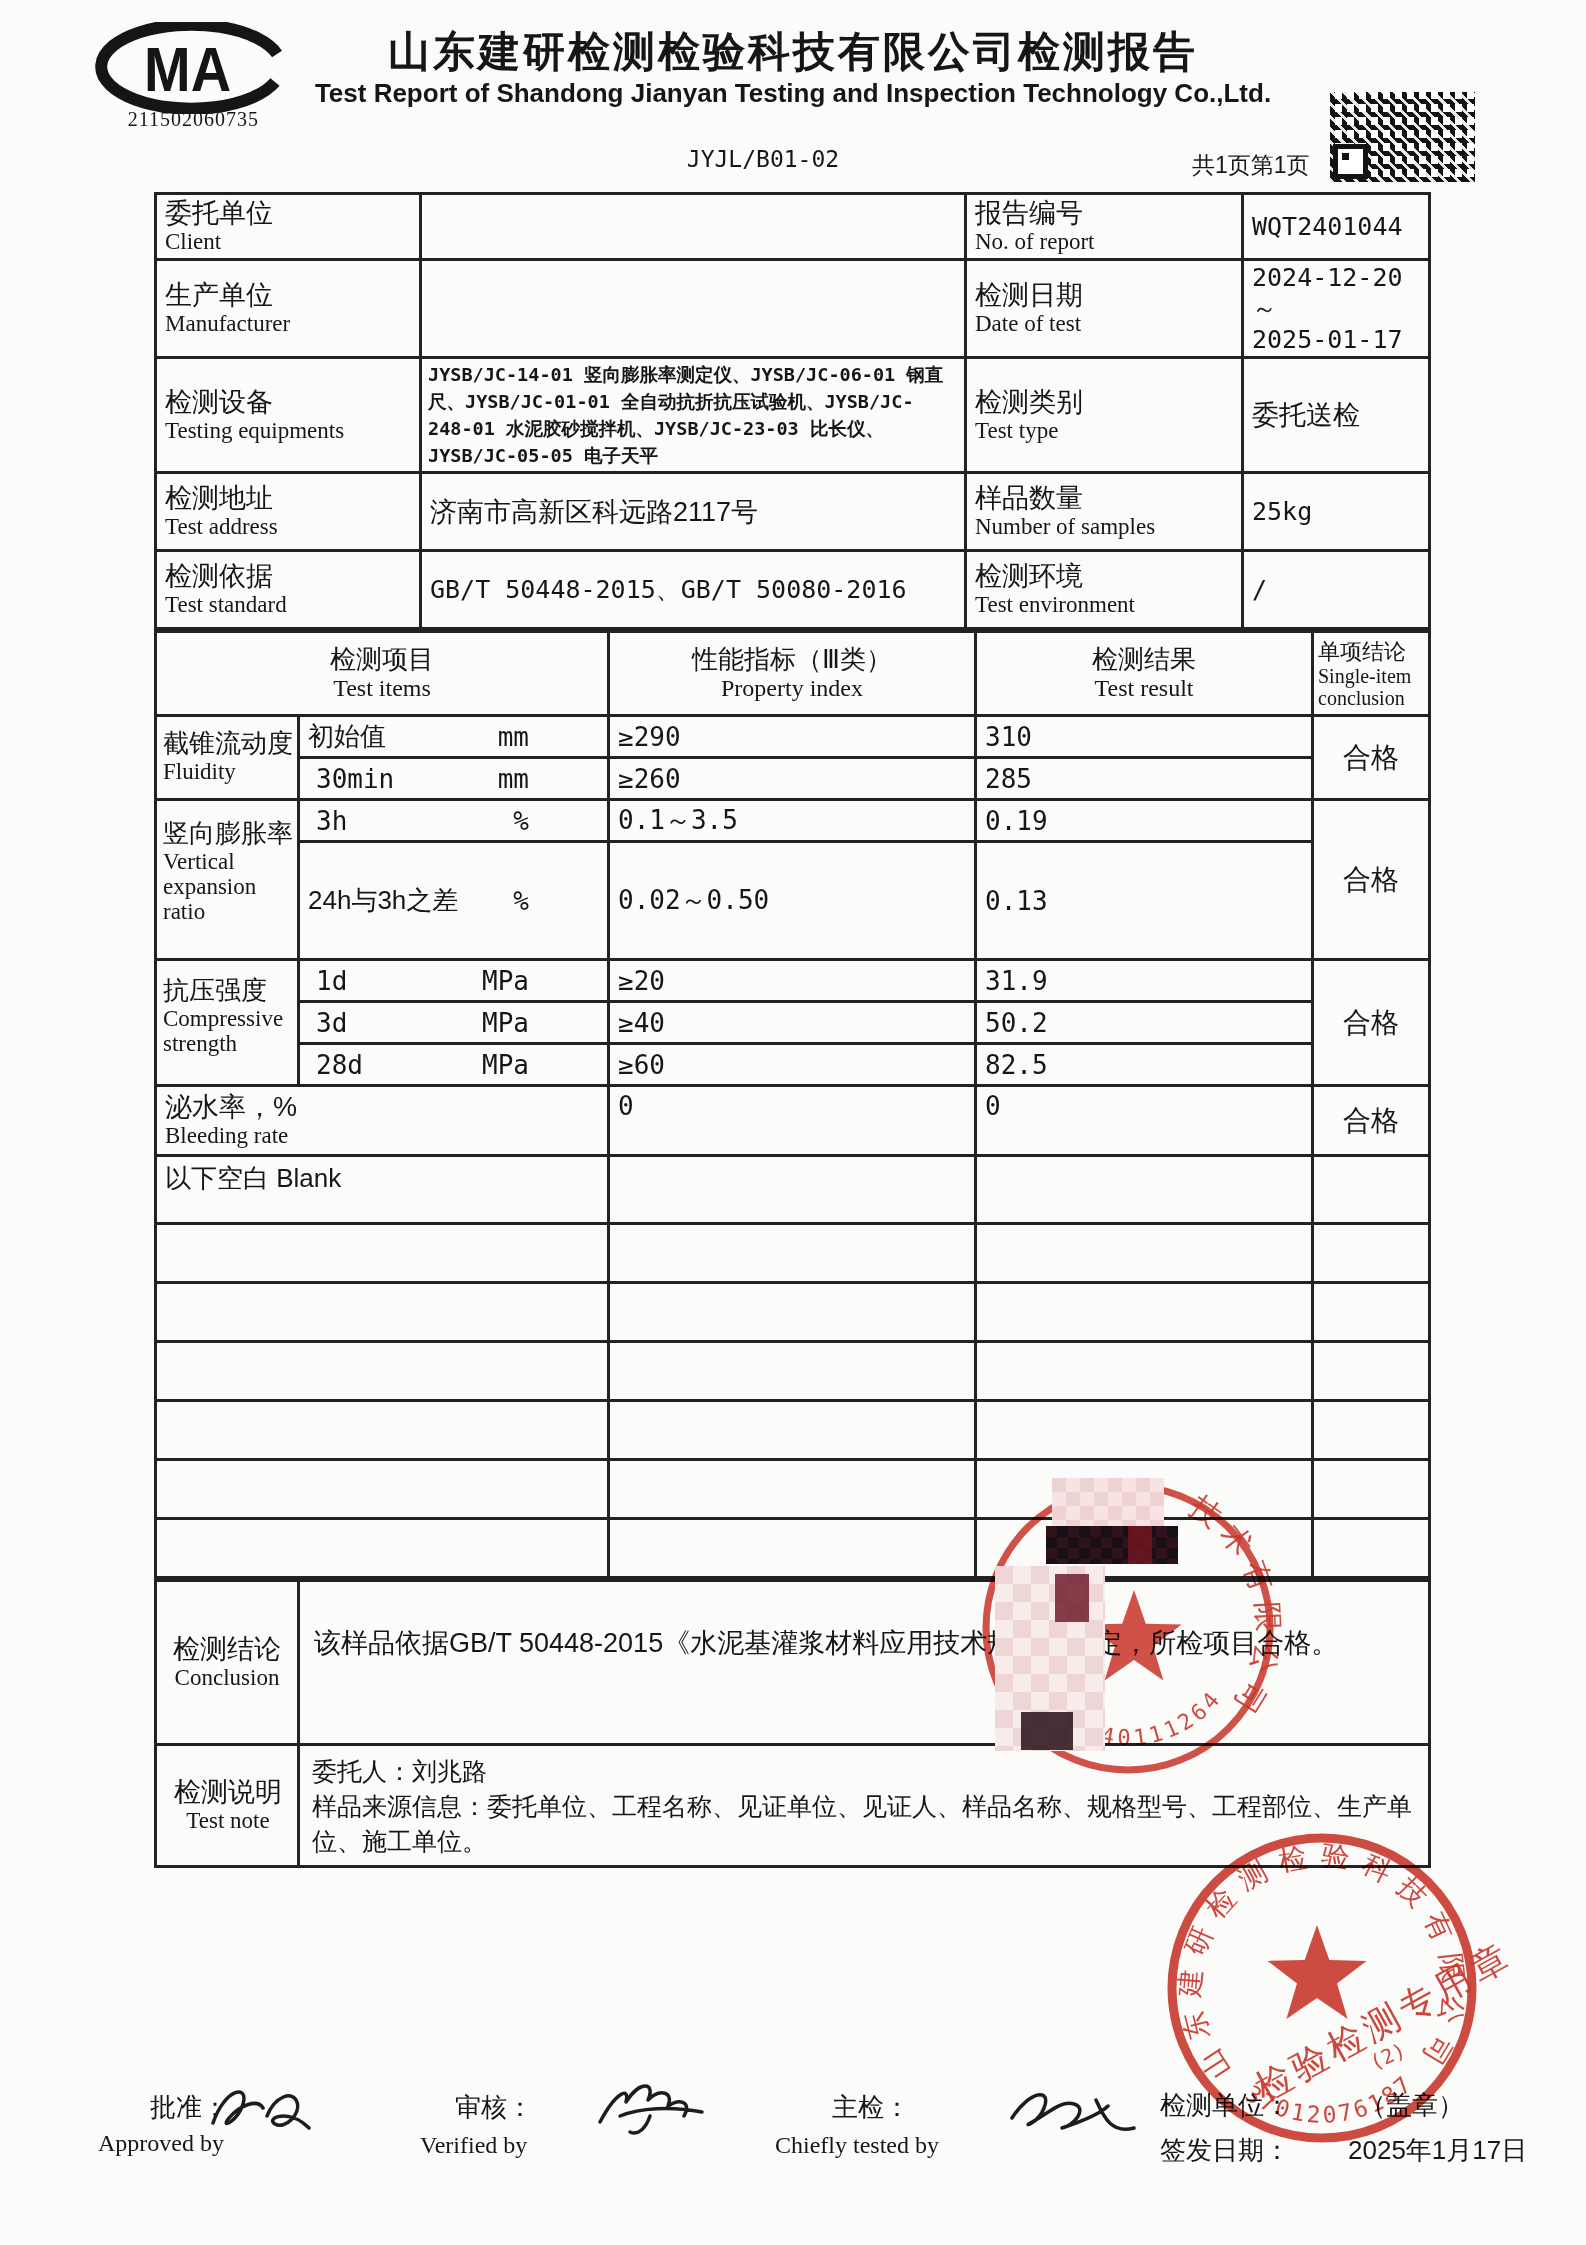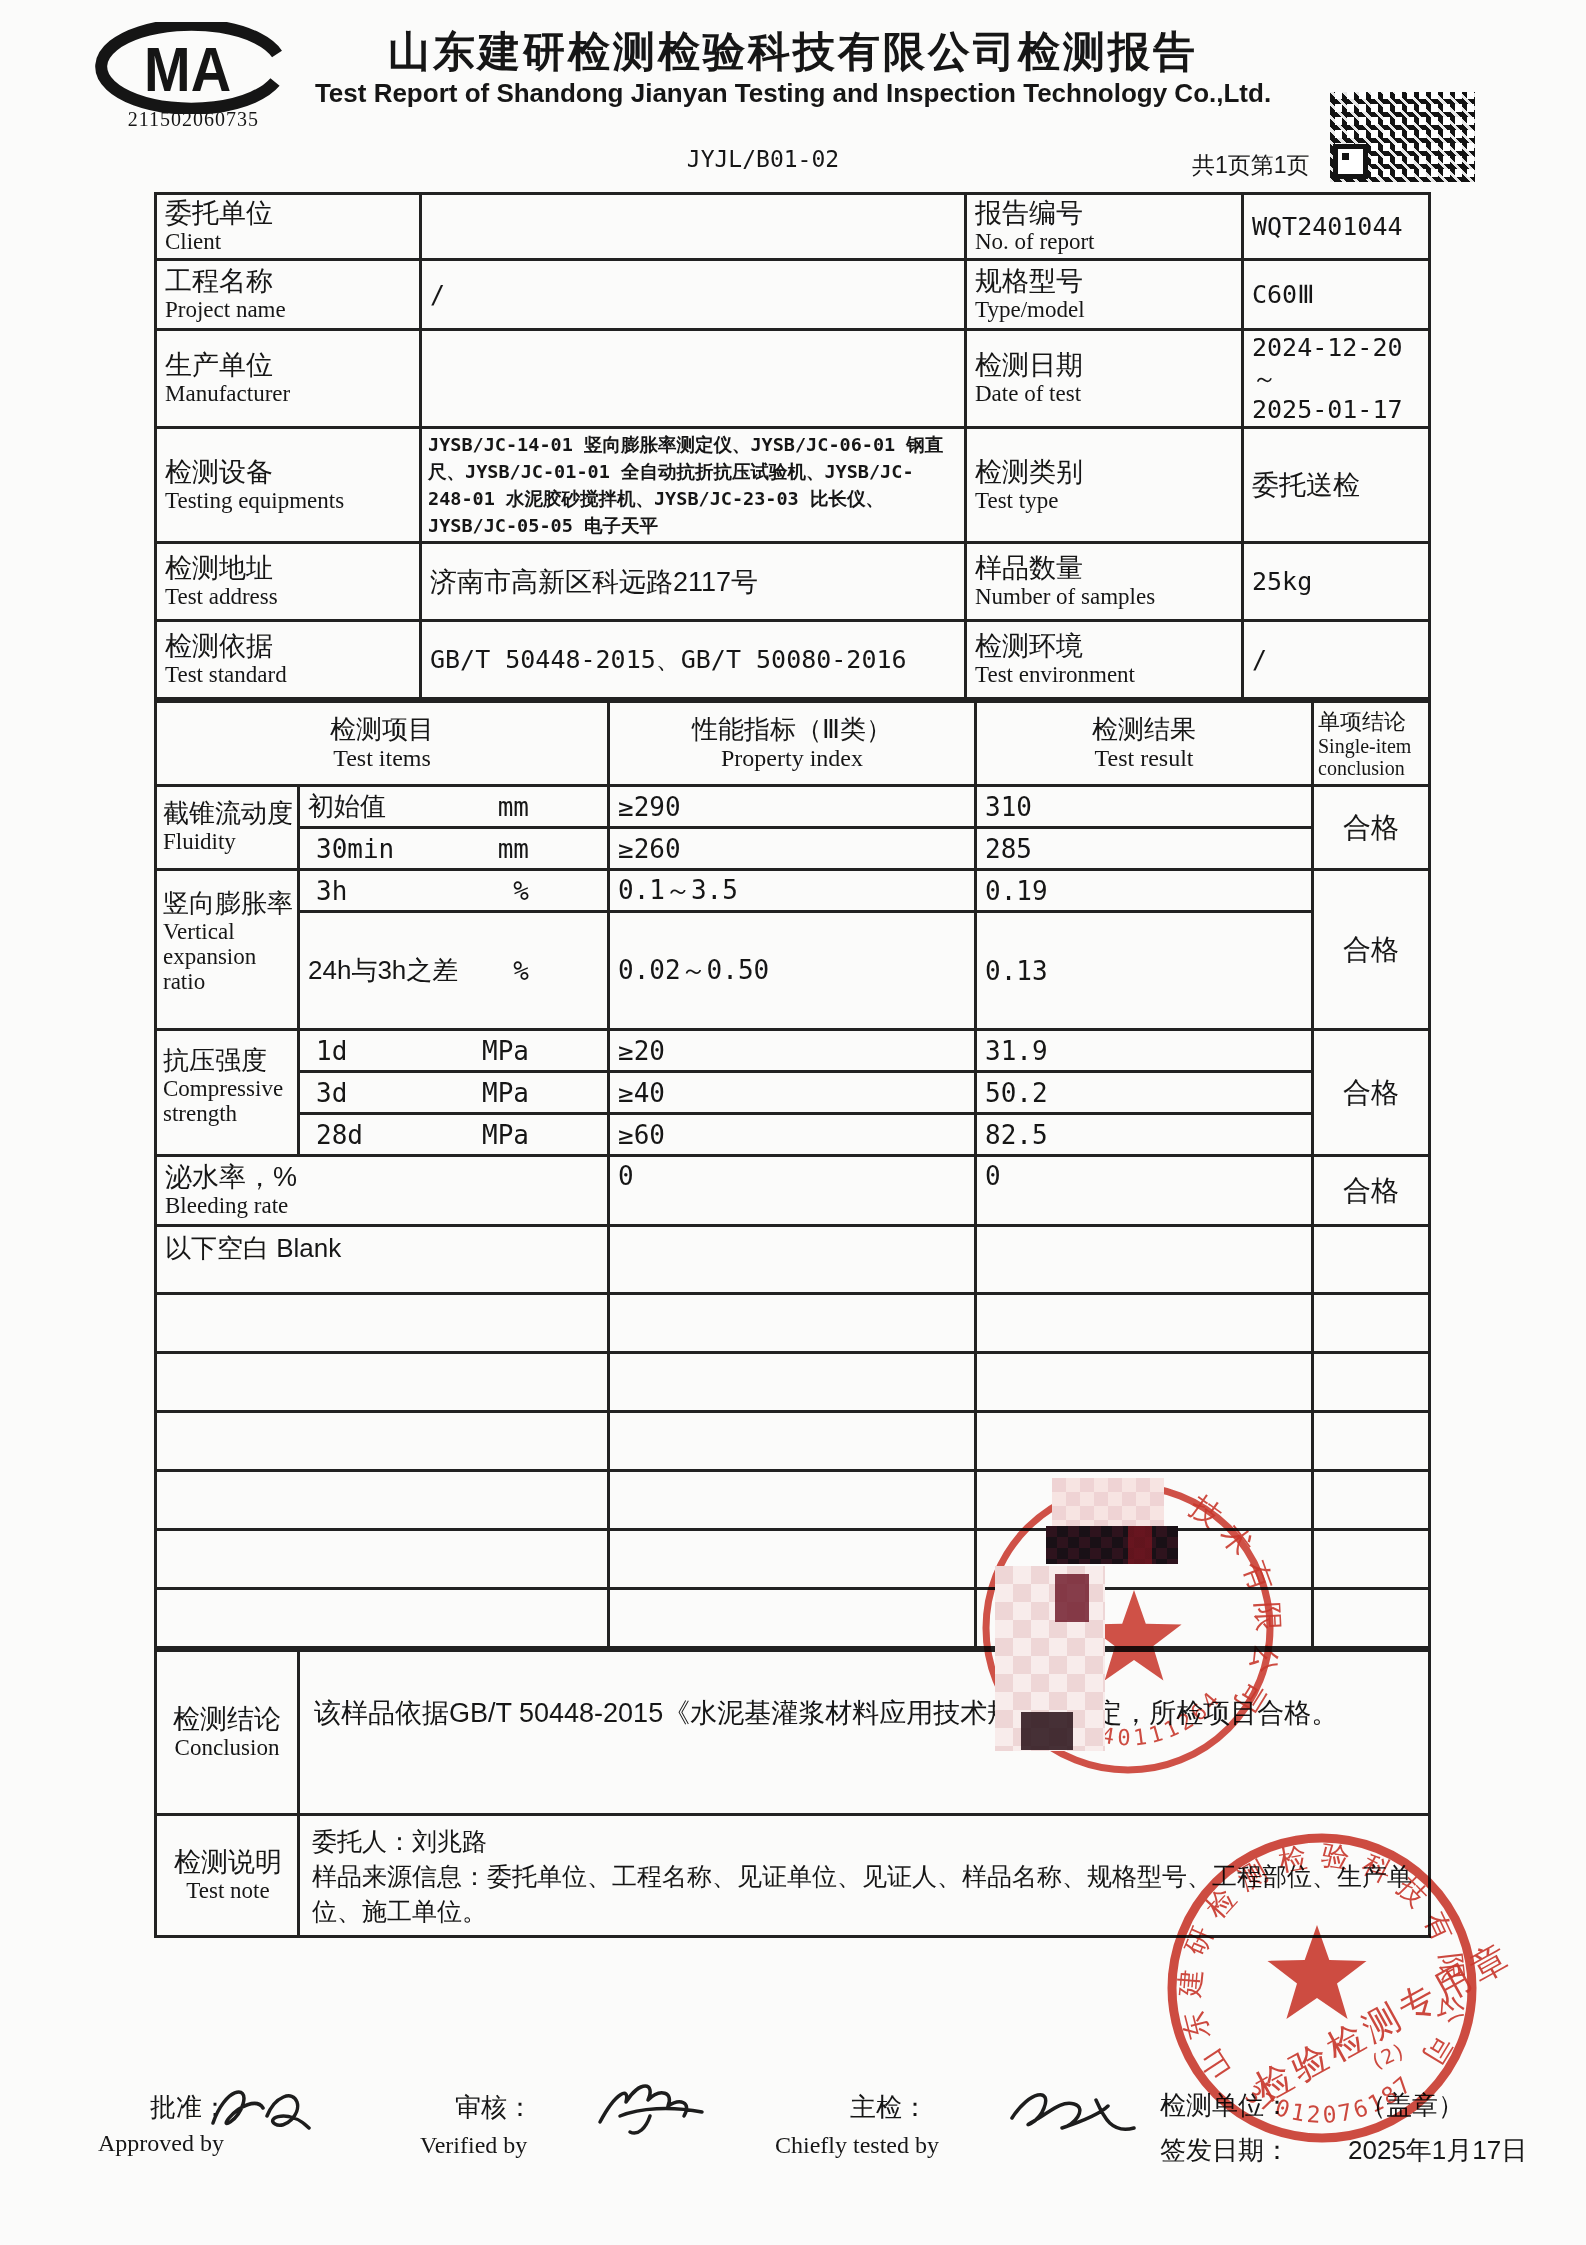--- a/index.html
+++ b/index.html
@@ -122,36 +122,20 @@
           </td>
       <td class="val cn-val"></td>
       <td>
             <div class="lblwrap">
               <div class="zh">报告编号</div>
               <div class="en">No. of report</div>
             </div>
           </td>
       <td class="val">WQT2401044</td>
     </tr>
-    <tr style="height:70px">
-      <td>
-            <div class="lblwrap">
-              <div class="zh">工程名称</div>
-              <div class="en">Project name</div>
-            </div>
-          </td>
-      <td class="val">/</td>
-      <td>
-            <div class="lblwrap">
-              <div class="zh">规格型号</div>
-              <div class="en">Type/model</div>
-            </div>
-          </td>
-      <td class="val">C60Ⅲ</td>
-    </tr>
     <tr style="height:78px">
       <td>
             <div class="lblwrap">
               <div class="zh">生产单位</div>
               <div class="en">Manufacturer</div>
             </div>
           </td>
       <td class="val"></td>
       <td>
             <div class="lblwrap">
@@ -432,21 +416,21 @@
 <svg class="sig" style="left:205px;top:2078px" width="120" height="70" viewBox="0 0 120 70">
   <path d="M8,45 C20,10 44,6 38,26 C33,43 14,52 24,40 C34,28 52,20 58,30 M62,38 C70,18 88,12 92,24 C96,36 80,52 70,46 C60,40 84,30 104,50"></path>
 </svg>
 
 <div class="f-zh" style="left:455px;top:2090px">审核：</div>
 <div class="f-en" style="left:420px;top:2132px">Verified by</div>
 <svg class="sig" style="left:590px;top:2072px" width="130" height="78" viewBox="0 0 130 78">
   <path d="M10,50 C26,20 40,14 36,30 C50,8 66,10 58,28 C70,16 84,20 78,34 C90,26 102,30 94,44 M30,44 C50,36 80,34 112,40 M60,44 C56,56 48,64 40,60"></path>
 </svg>
 
-<div class="f-zh" style="left:850px;top:2090px">主检：</div>
+<div class="f-zh" style="left:832px;top:2090px">主检：</div>
 <div class="f-en" style="left:775px;top:2132px">Chiefly tested by</div>
 <svg class="sig" style="left:1000px;top:2078px" width="150" height="75" viewBox="0 0 150 75">
   <path d="M12,40 C30,12 52,10 44,30 C38,46 20,50 32,44 C48,36 60,22 74,26 C88,30 74,48 62,50 C80,44 100,36 108,28 M96,22 C104,40 112,56 134,50"></path>
 </svg>
 
 <div class="f-zh" style="left:1160px;top:2088px">检测单位：</div>
 <div class="f-zh" style="left:1360px;top:2088px">（盖章）</div>
 <div class="f-zh" style="left:1160px;top:2133px">签发日期：</div>
 <div class="f-zh" style="left:1348px;top:2133px">2025年1月17日</div>
 

